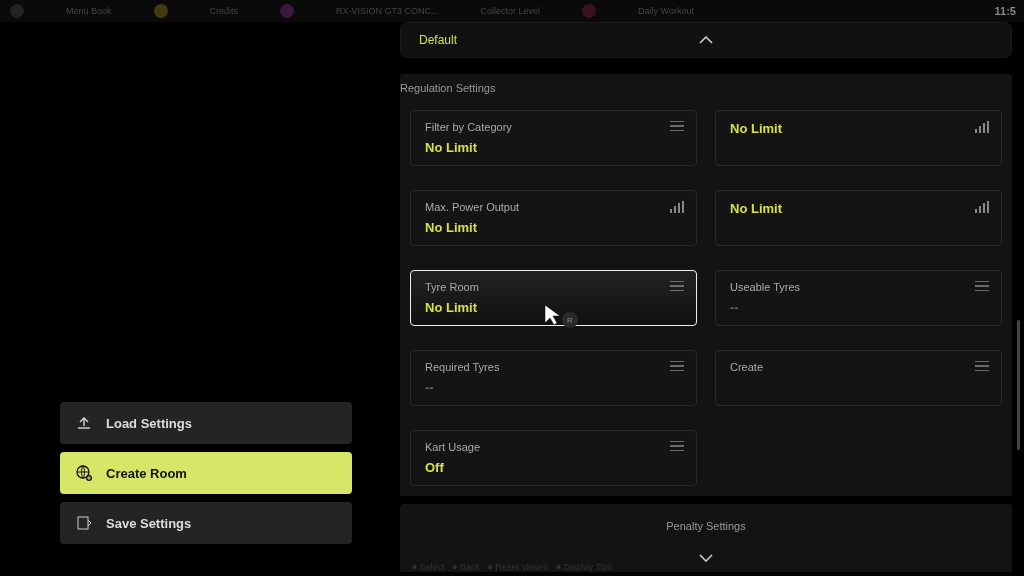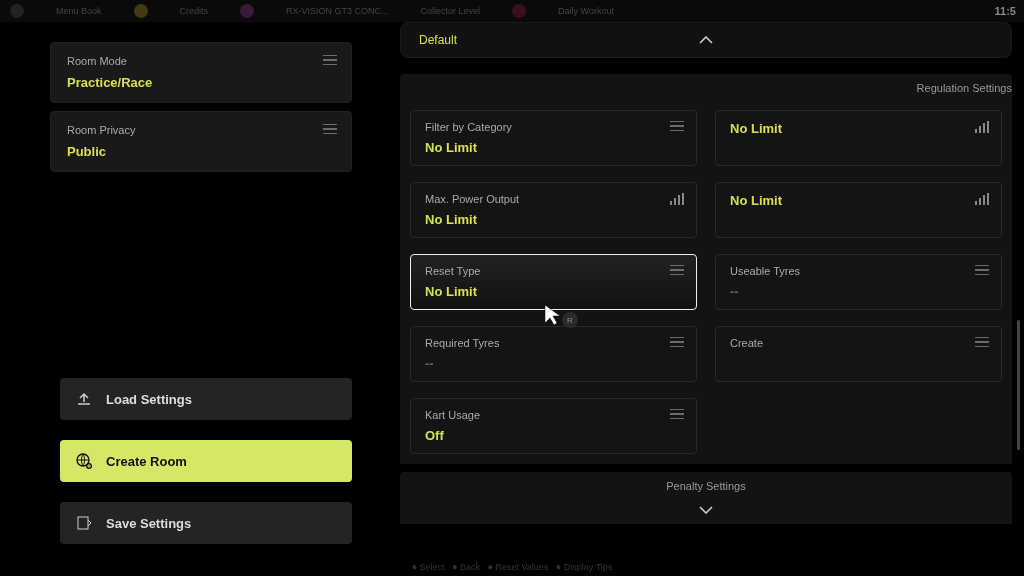--- a/index.html
+++ b/index.html
@@ -12,38 +12,38 @@
     position: relative;
   }
   .topbar {
     height: 22px;
     background: #0a0a0a;
     display: flex;
     align-items: center;
     padding: 0 10px;
     font-size: 9px;
     color: #555;
-    gap: 32px;
+    gap: 42px;
     position: relative;
   }
   .topbar .circ { width: 14px; height: 14px; border-radius: 50%; background: #222; display: inline-block; }
   .topbar .g { color: #444; }
   .topbar .right { position: absolute; right: 8px; font-size: 11px; color: #888; font-weight: bold; }
   .main {
     display: flex;
     height: 540px;
   }
   .sidebar {
     width: 370px;
     padding: 20px 18px 8px 50px;
     display: flex;
     flex-direction: column;
   }
   .sidebar-top { display: flex; flex-direction: column; gap: 8px; }
-  .sidebar-bottom { display: flex; flex-direction: column; gap: 20px; margin-top: auto; margin-bottom: 10px; padding-left: 10px; padding-right: 0; }
+  .sidebar-bottom { display: flex; flex-direction: column; gap: 8px; margin-top: auto; margin-bottom: 10px; padding-left: 10px; padding-right: 0; }
   .card {
     background: #191919;
     border: 1px solid #202020;
     border-radius: 4px;
     padding: 12px 16px;
     position: relative;
   }
   .card .label {
     font-size: 11px;
     color: #aaa;
@@ -78,32 +78,32 @@
     border-radius: 8px;
     padding: 10px 18px;
     margin-bottom: 8px;
     display: flex;
     align-items: center;
     position: relative;
     font-size: 12px;
   }
   .collapse-bar .chev { position: absolute; left: 50%; transform: translateX(-50%); color: #ccc; font-size: 12px; }
   .section-title {
-    text-align: right;
+    text-align: left;
     font-size: 11px;
     color: #999;
     padding: 8px 0 10px;
     background: #131313;
     border-radius: 4px 4px 0 0;
     margin-top: 8px;
   }
   .grid {
     display: grid;
     grid-template-columns: 1fr 1fr;
-    gap: 16px 18px;
+    gap: 24px 18px;
     padding: 6px 10px 10px;
     background: #131313;
     position: relative;
   }
   .gcard {
     background: #141414;
     border: 1px solid #2a2a2a;
     border-radius: 4px;
     padding: 10px 14px;
     position: relative;
@@ -112,21 +112,21 @@
     border: 1px solid #eee;
     background: linear-gradient(#222,#111);
   }
   .gcard .label { font-size: 11px; color: #aaa; margin-bottom: 7px; }
   .gcard .value { font-size: 13px; font-weight: bold; }
   .gcard .hicon { position: absolute; right: 12px; top: 10px; color: #888; }
   .penalty-bar {
     text-align: center;
     font-size: 11px;
     color: #999;
-    padding: 8px 0;
+    padding: 16px 0;
     background: #131313;
     border-radius: 4px 4px 0 0;
     margin-top: 8px;
     position: relative;
   }
   .penalty-chev { text-align: center; color: #ccc; background: #131313; padding-bottom: 6px; }
   .footer {
     position: absolute;
     bottom: 4px; left: 0; right: 0;
     text-align: center;
@@ -164,40 +164,20 @@
   <span class="circ" style="background:#3a1a3a"></span>
   <span class="g">RX-VISION GT3 CONC...</span>
   <span class="g">Collector Level</span>
   <span class="circ" style="background:#3a1020"></span>
   <span class="g">Daily Workout</span>
   <span class="right">11:5</span>
 </div>
 
 <div class="main">
   <div class="sidebar">
-    <div class="sidebar-top">
-      <div class="card">
-        <div class="label">Room Mode</div>
-        <div class="value yellow">Practice/Race</div>
-        <span class="hicon">
-          <svg width="14" height="10" viewBox="0 0 14 10">
-              <path d="M0 0h14M0 5h14M0 10h14" stroke="#888" stroke-width="1.5"></path>
-            </svg>
-        </span>
-      </div>
-      <div class="card">
-        <div class="label">Room Privacy</div>
-        <div class="value yellow">Public</div>
-        <span class="hicon">
-          <svg width="14" height="10" viewBox="0 0 14 10">
-              <path d="M0 0h14M0 5h14M0 10h14" stroke="#888" stroke-width="1.5"></path>
-            </svg>
-        </span>
-      </div>
-    </div>
     <div class="sidebar-bottom">
       <div class="btn">
         <span class="bicon">
           <svg width="14" height="14" viewBox="0 0 14 14">
               <path d="M7 10V2M3 6l4-4 4 4M1 12h12" stroke="#ccc" stroke-width="1.5" fill="none"></path>
             </svg>
         </span>
         <span>Load Settings</span>
       </div>
       <div class="btn primary">
@@ -264,21 +244,21 @@
       </div>
       <div class="gcard">
         <div class="value yellow">No Limit</div>
         <span class="hicon">
             <svg width="14" height="12" viewBox="0 0 14 12">
               <path d="M1 12V8M5 12V5M9 12V2M13 12V0" stroke="#888" stroke-width="2"></path>
             </svg>
           </span>
       </div>
       <div class="gcard selected">
-        <div class="label">Reset Type</div>
+        <div class="label">Tyre Room</div>
         <div class="value yellow">No Limit</div>
         <span class="hicon">
             <svg width="14" height="10" viewBox="0 0 14 10">
               <path d="M0 0h14M0 5h14M0 10h14" stroke="#888" stroke-width="1.5"></path>
             </svg>
           </span>
       </div>
       <div class="gcard">
         <div class="label">Useable Tyres</div>
         <div class="value dim">--</div>

